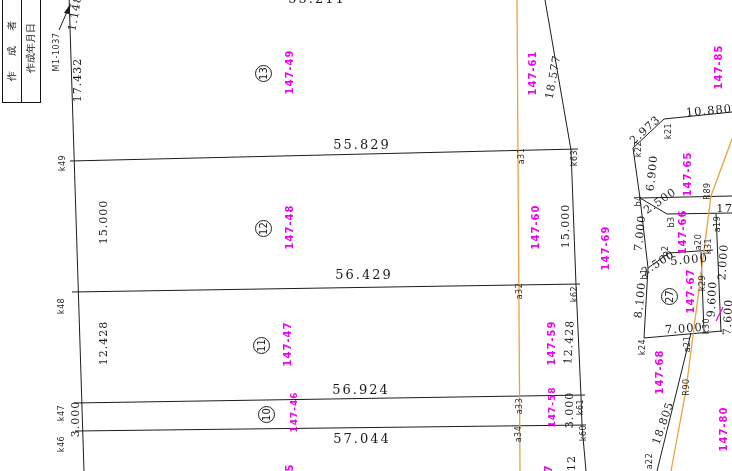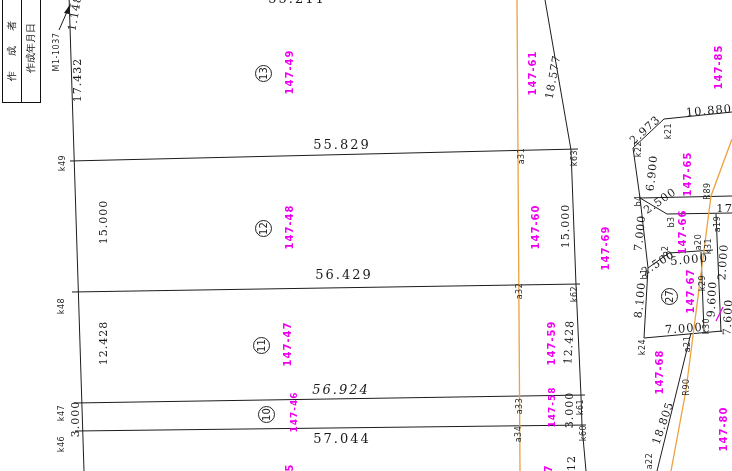--- a/index.html
+++ b/index.html
@@ -6,21 +6,21 @@
   .stage{
     position:relative;width:732px;height:471px;background:#ffffff;
     overflow:hidden;font-family:"DejaVu Serif",serif;
   }
   .stage svg{position:absolute;left:0;top:0;}
   .lbl{
     position:absolute;white-space:nowrap;line-height:1;
     transform-origin:center center;color:#1a1a1a;
   }
   .m   {font-size:11px;letter-spacing:1px;}
-  .mh  {font-size:13px;letter-spacing:2px;}
+  .mh  {font-size:13px;letter-spacing:2px;margin-left:20px;}
   .mh2 {font-size:11.5px;letter-spacing:1px;}
   .pt  {font-size:8px;letter-spacing:0.5px;color:#2a2a2a;font-family:"DejaVu Sans",sans-serif;}
   .lot {font-size:10px;font-weight:bold;letter-spacing:1px;color:var(--magenta,#f000f0);font-family:"DejaVu Sans",sans-serif;}
   .circ{
     position:absolute;width:15px;height:15px;border:1.3px solid #222;border-radius:50%;
     font-size:10px;line-height:15px;text-align:center;color:#1a1a1a;
     font-family:"DejaVu Sans",sans-serif;transform-origin:center center;
   }
   .info-table{
     position:absolute;left:2px;top:-8px;width:37px;height:109px;
@@ -86,21 +86,21 @@
     </div>
     <div class="info-cell">
       <span>作成年月日</span>
     </div>
   </div>
 
   <div>
       <span class="lbl mh" style="left: 297px; top: -2px; transform: translate(-50%, -50%) rotate(0deg);">55.211</span>
       <span class="lbl mh" style="left: 342px; top: 144px; transform: translate(-50%, -50%) rotate(0deg);">55.829</span>
       <span class="lbl mh" style="left: 344px; top: 274px; transform: translate(-50%, -50%) rotate(0deg);">56.429</span>
-      <span class="lbl mh" style="left: 341px; top: 389px; transform: translate(-50%, -50%) rotate(0deg); font-style: italic;">56.924</span>
+      <span class="lbl mh" style="left: 341px; top: 389px; transform: translate(-50%, -50%) rotate(0deg);">56.924</span>
       <span class="lbl mh" style="left: 342px; top: 438px; transform: translate(-50%, -50%) rotate(0deg); text-align: right;">57.044</span>
       <span class="lbl m" style="left: 77px; top: 80px; transform: translate(-50%, -50%) rotate(-90deg);">17.432</span>
       <span class="lbl m" style="left: 103px; top: 222px; transform: translate(-50%, -50%) rotate(-90deg);">15.000</span>
       <span class="lbl m" style="left: 103px; top: 343px; transform: translate(-50%, -50%) rotate(-90deg);">12.428</span>
       <span class="lbl m" style="left: 75px; top: 419px; transform: translate(-50%, -50%) rotate(-90deg);">3.000</span>
       <span class="lbl m" style="left: 553px; top: 77px; transform: translate(-50%, -50%) rotate(-80deg);">18.577</span>
       <span class="lbl m" style="left: 565px; top: 226px; transform: translate(-50%, -50%) rotate(-90deg);">15.000</span>
       <span class="lbl m" style="left: 569px; top: 342px; transform: translate(-50%, -50%) rotate(-87deg);">12.428</span>
       <span class="lbl m" style="left: 569px; top: 410px; transform: translate(-50%, -50%) rotate(-90deg);">3.000</span>
       <span class="lbl m" style="left: 571px; top: 463px; transform: translate(-50%, -50%) rotate(-90deg);">12</span>

